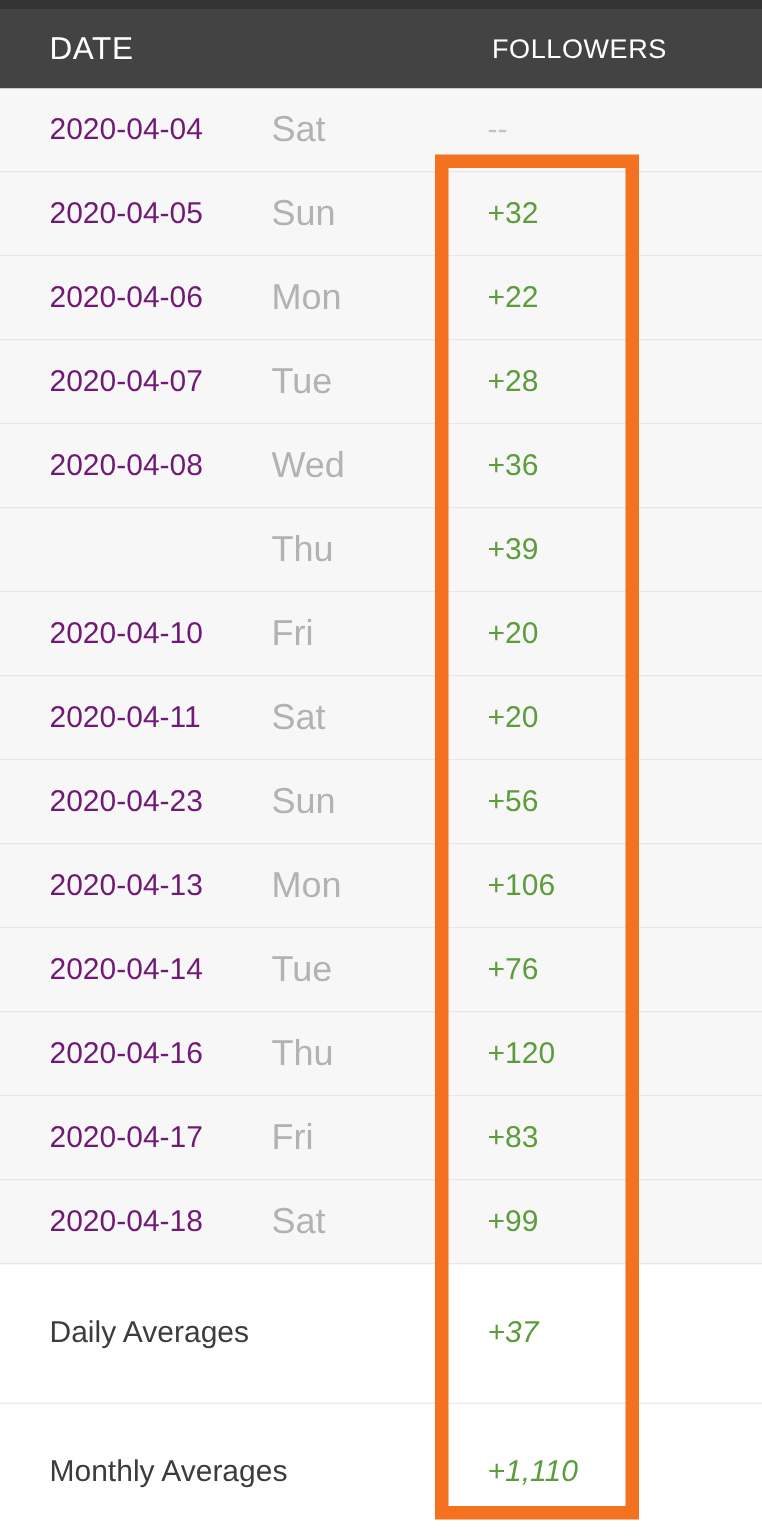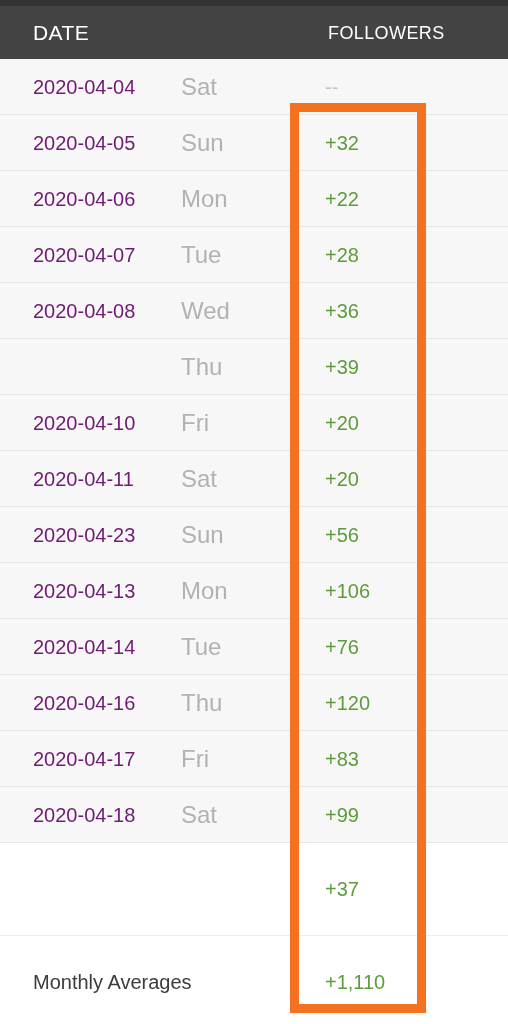--- a/index.html
+++ b/index.html
@@ -120,20 +120,21 @@
     white-space: nowrap;
   }
   .summary-row .cell-value {
     position: absolute;
     left: 325px;
     top: 50%;
     transform: translateY(-50%);
     font-size: 20px;
     color: #5d9c3c;
     white-space: nowrap;
+    font-style: italic;
   }
 
   
   .highlight-box {
     position: absolute;
     left: 290px;
     top: 103px;
     width: 136px;
     height: 910px;
     border: 9px solid #f4711f;
@@ -218,20 +219,21 @@
         <span class="cell-date">2020-04-17</span>
         <span class="cell-day">Fri</span>
         <span class="cell-value">+83</span>
       </div>
       <div class="row">
         <span class="cell-date">2020-04-18</span>
         <span class="cell-day">Sat</span>
         <span class="cell-value">+99</span>
       </div>
       <div class="summary-row">
+        <span class="cell-label">Daily Averages</span>
         <span class="cell-value">+37</span>
       </div>
       <div class="summary-row">
         <span class="cell-label">Monthly Averages</span>
         <span class="cell-value">+1,110</span>
       </div>
     </div>
 
   <div class="highlight-box"></div>
 

